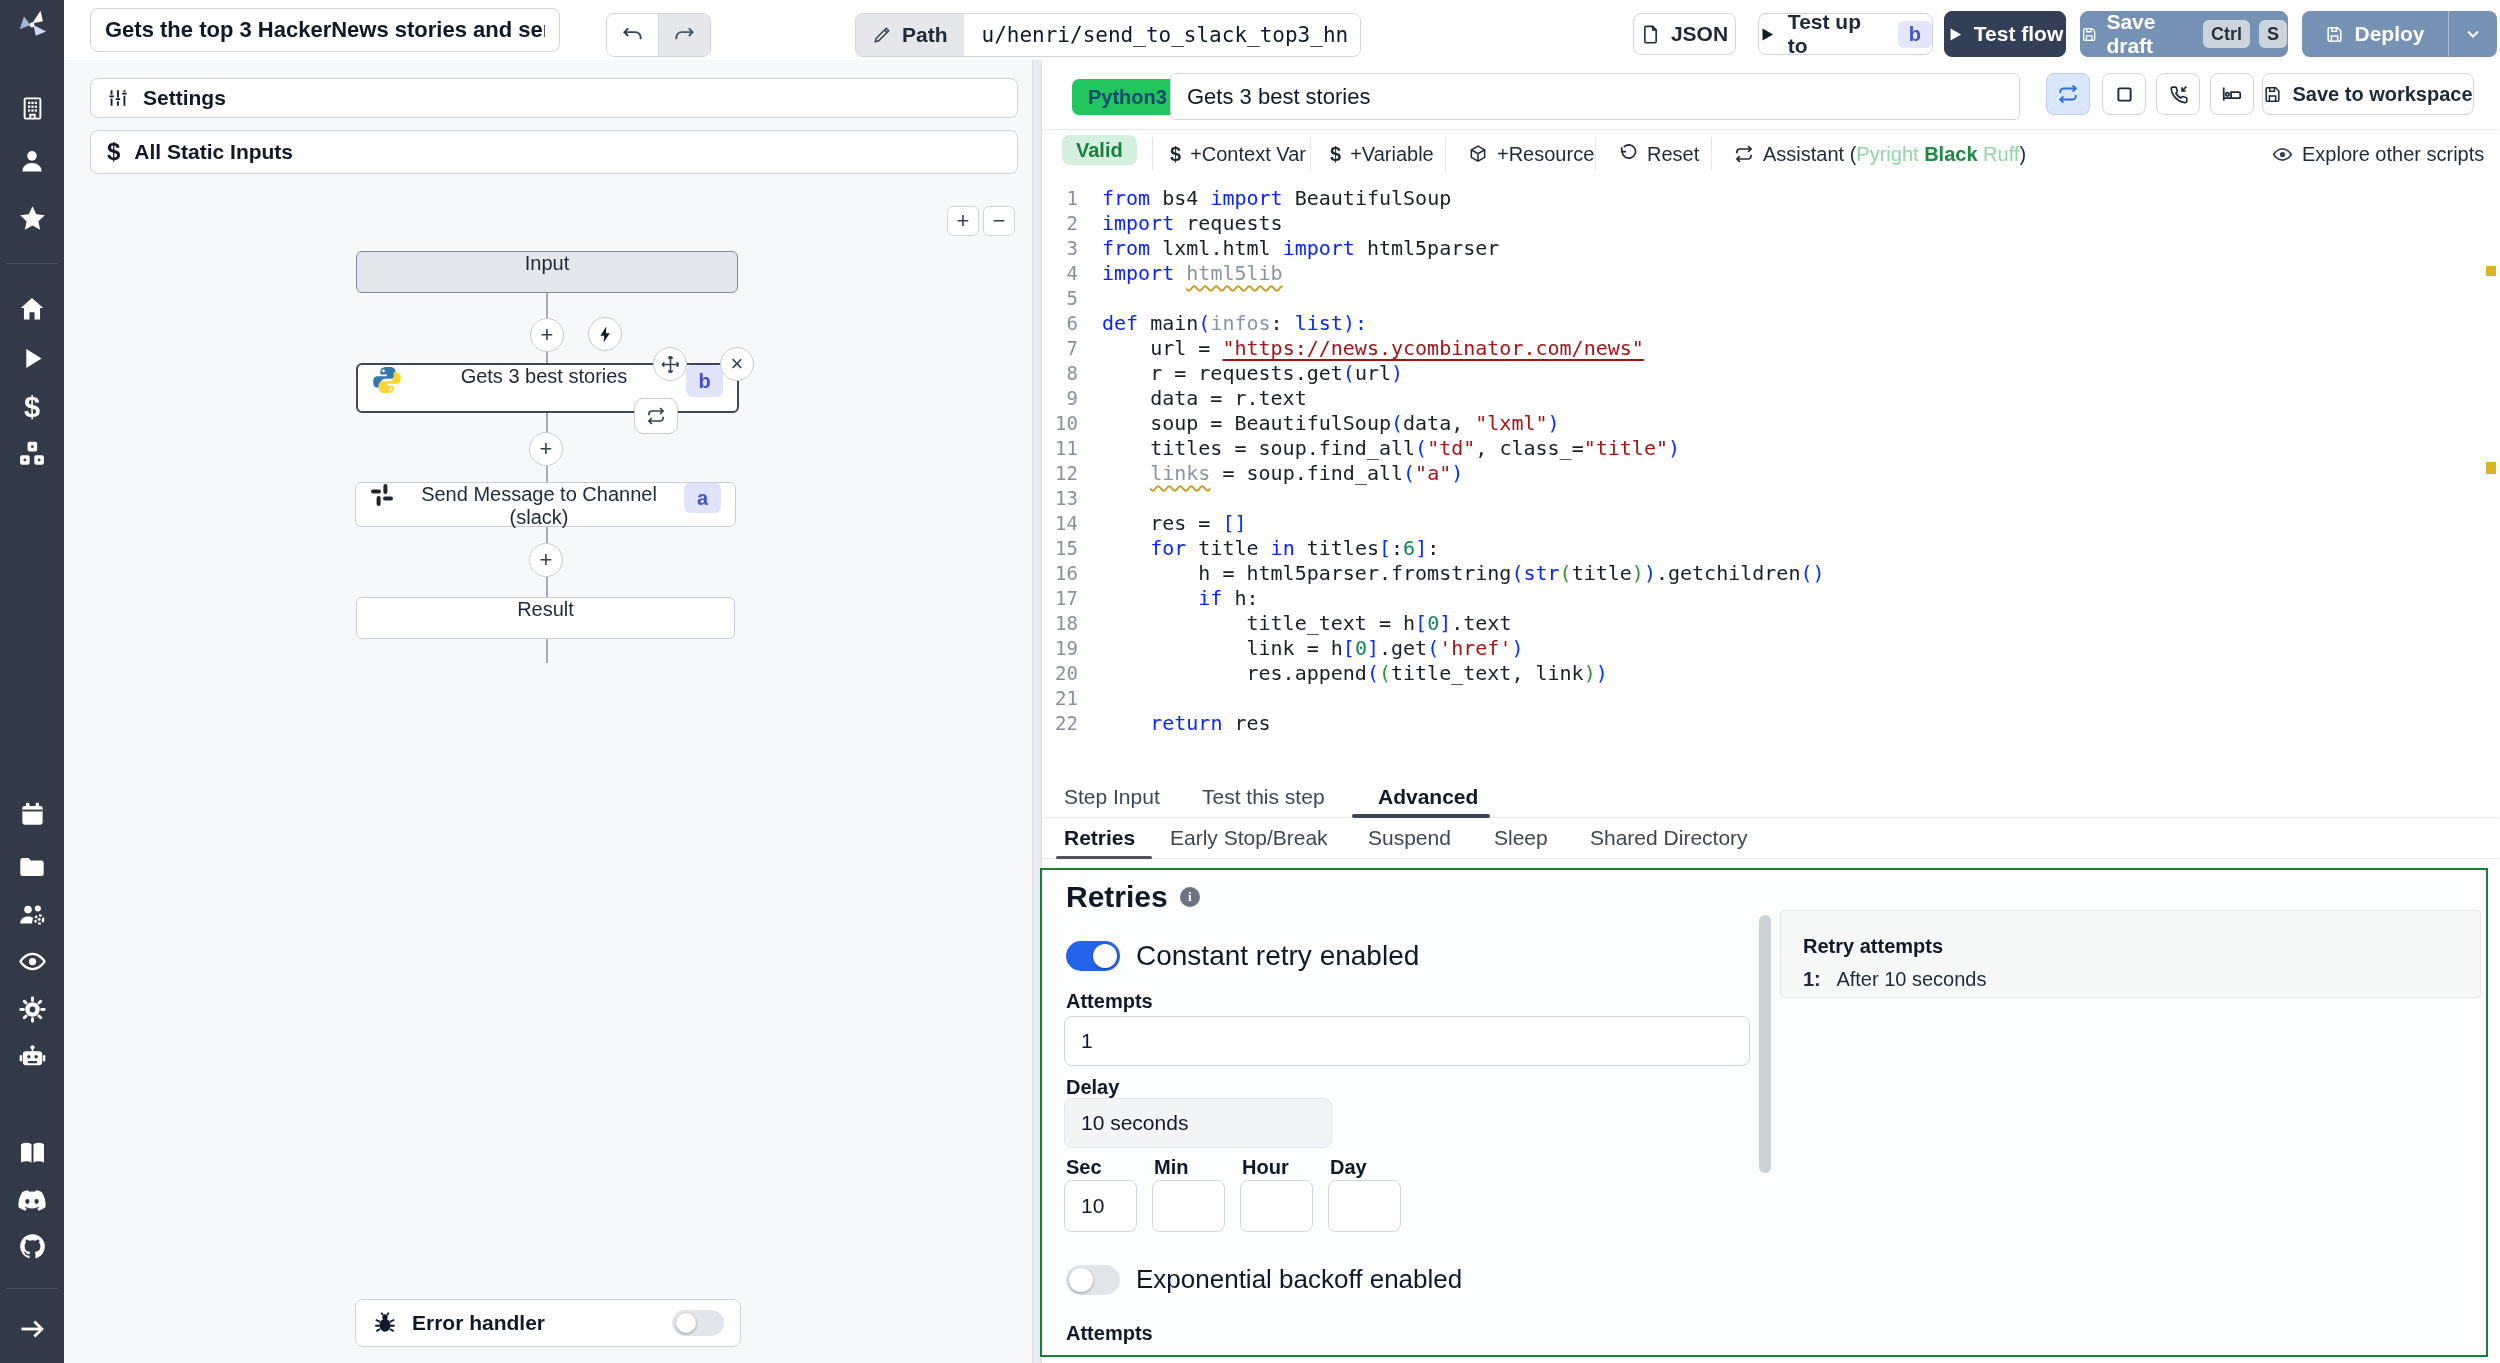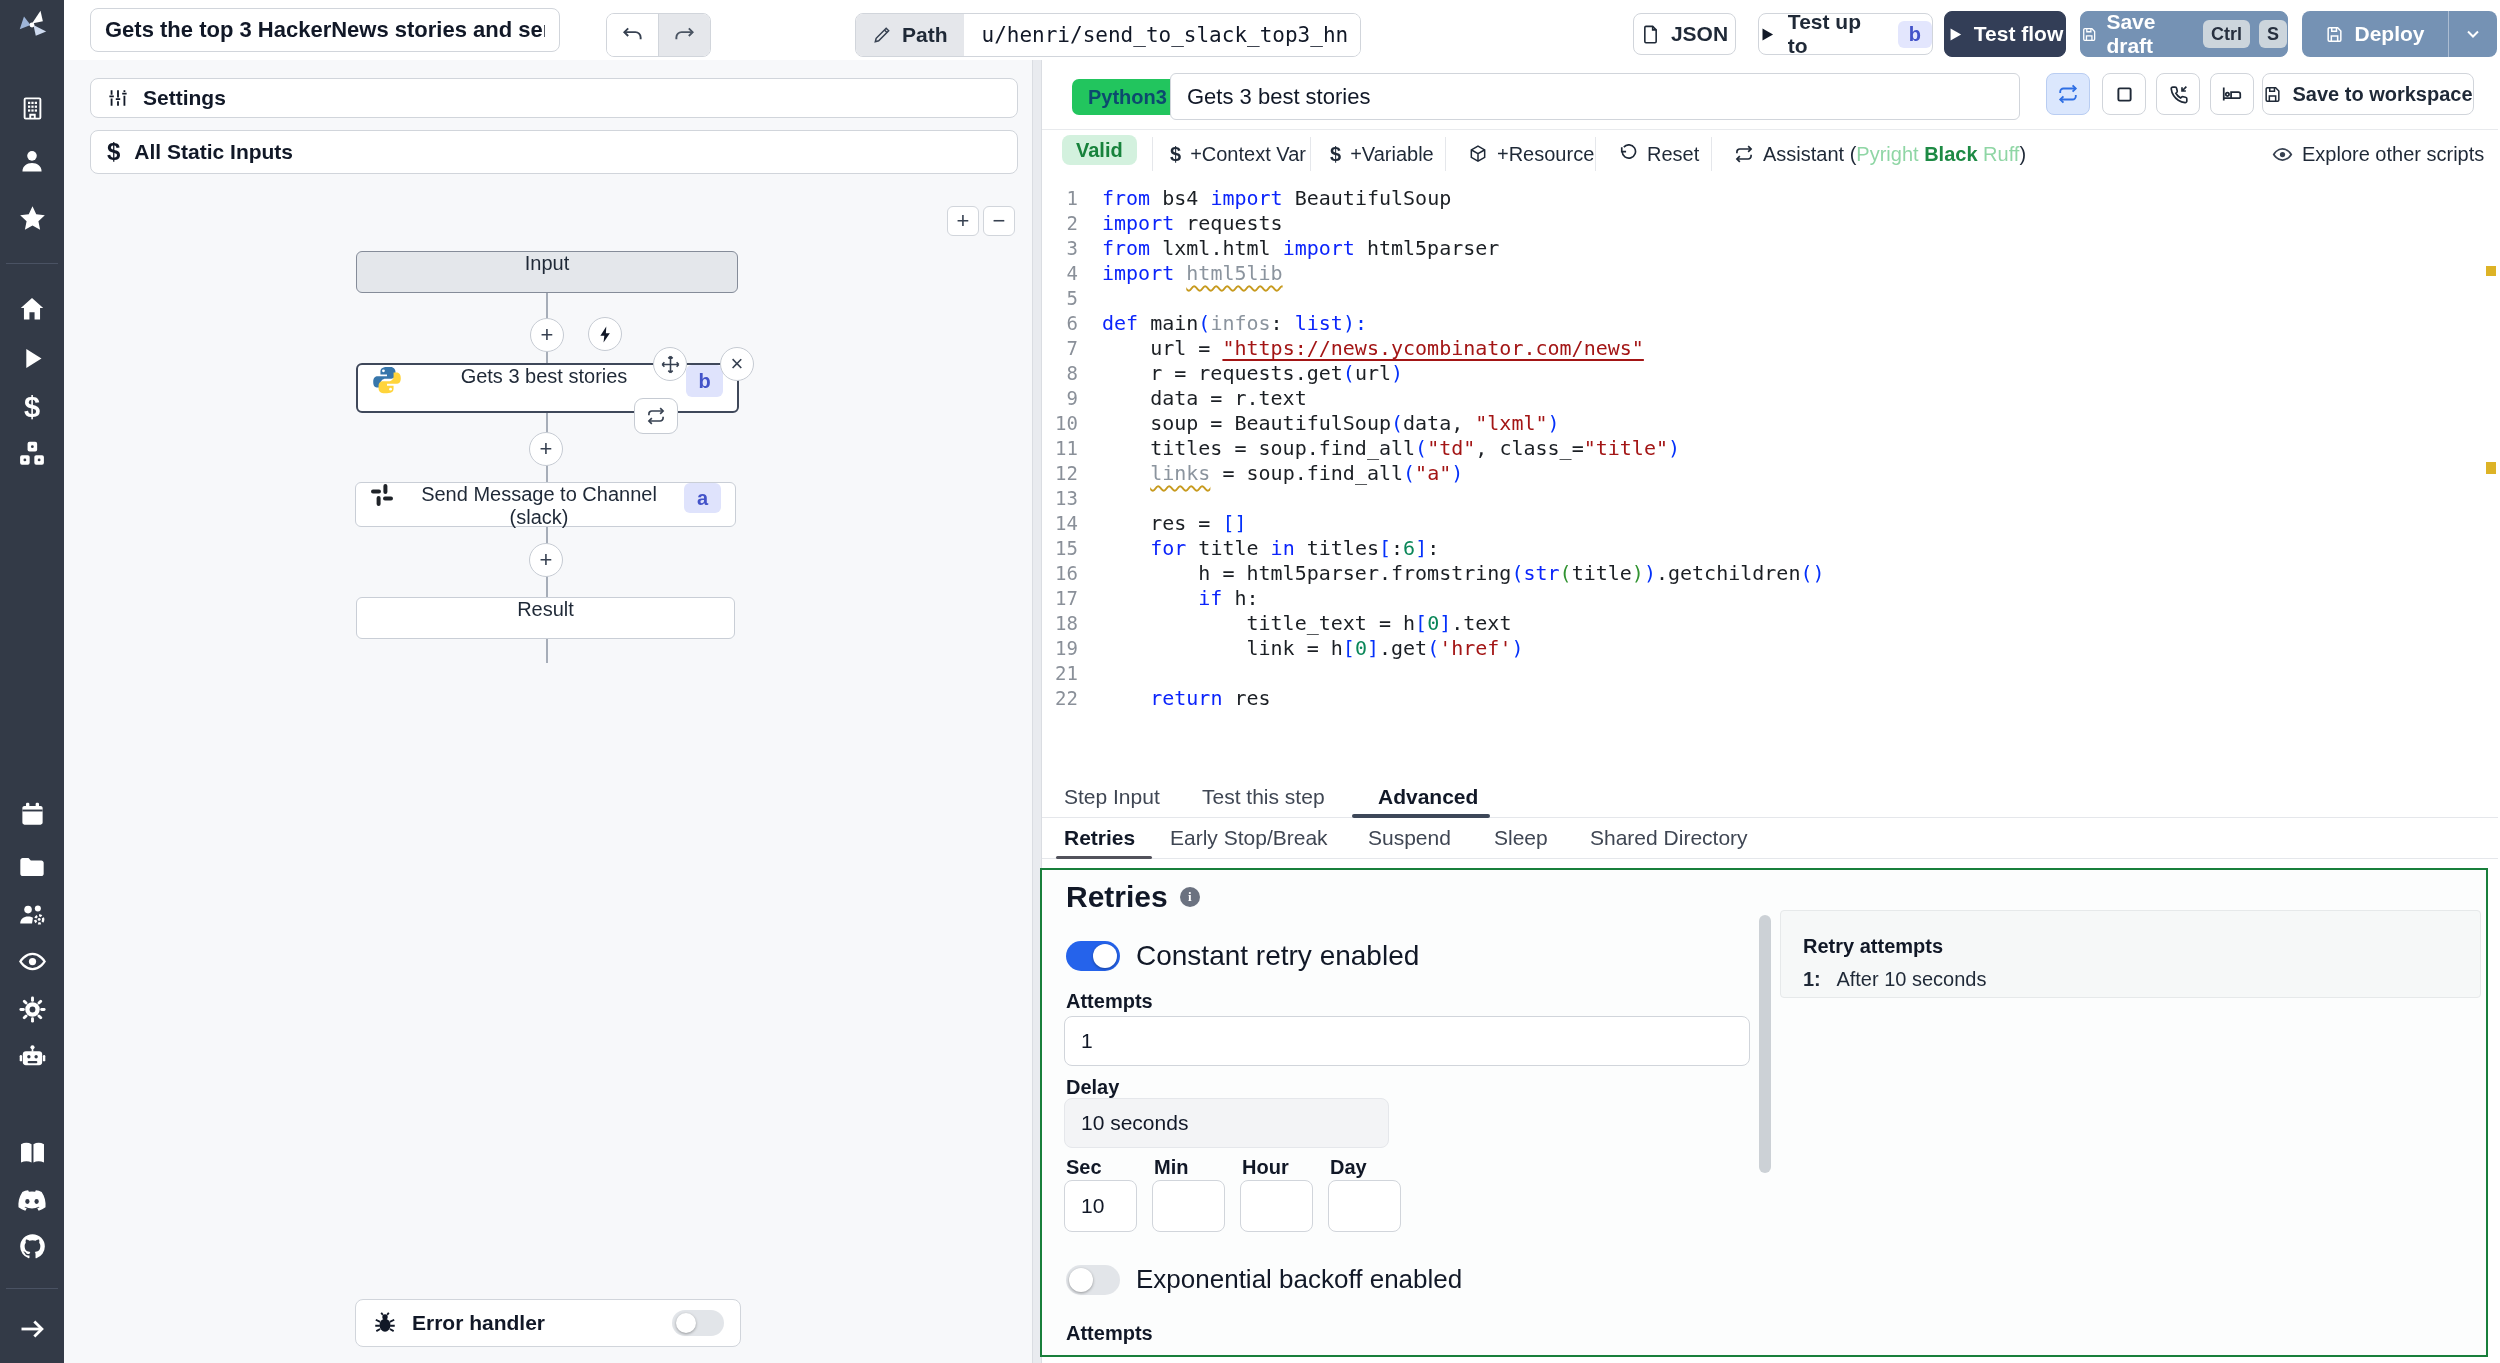--- a/index.html
+++ b/index.html
@@ -596,20 +596,24 @@
           </div>
           <div class="code-line">
             <span class="ln">18</span>
             <span class="lc"><span class="tk-d">            title_text = h</span><span class="tk-b1">[</span><span class="tk-n">0</span><span class="tk-b1">]</span><span class="tk-d">.text</span></span>
           </div>
           <div class="code-line">
             <span class="ln">19</span>
             <span class="lc"><span class="tk-d">            link = h</span><span class="tk-b1">[</span><span class="tk-n">0</span><span class="tk-b1">]</span><span class="tk-d">.get</span><span class="tk-b1">(</span><span class="tk-s">'href'</span><span class="tk-b1">)</span></span>
           </div>
           <div class="code-line">
+            <span class="ln">20</span>
+            <span class="lc"><span class="tk-d">            res.append</span><span class="tk-b1">(</span><span class="tk-b2">(</span><span class="tk-d">title_text, link</span><span class="tk-b2">)</span><span class="tk-b1">)</span></span>
+          </div>
+          <div class="code-line">
             <span class="ln">21</span>
             <span class="lc"></span>
           </div>
           <div class="code-line">
             <span class="ln">22</span>
             <span class="lc"><span class="tk-d">    </span><span class="tk-k">return</span><span class="tk-d"> res</span></span>
           </div>
         </div>
     </div>
     <div class="ruler-mark" style="left:1444px;top:206px;height:10px"></div>
@@ -657,21 +661,21 @@
         <div class="toggle" style="width:54px;height:30px;background:#2563eb;border-radius:15px">
           <div class="knob" style="width:24px;height:24px;top:3px;right:3px"></div>
         </div>
         <span style="font-size:28px;color:#111827">Constant retry enabled</span>
       </div>
 
       <div class="abs fieldlabel" style="left:24px;top:120px">Attempts</div>
       <input class="abs textinput" style="left: 22px; top: 146px; width: 686px; height: 50px;" value="1">
 
       <div class="abs fieldlabel" style="left:24px;top:206px">Delay</div>
-      <input class="abs textinput" style="left: 22px; top: 228px; width: 325px; height: 50px;" disabled="" value="10 seconds">
+      <input class="abs textinput" style="left: 22px; top: 228px; width: 268px; height: 50px;" disabled="" value="10 seconds">
 
       <div class="abs fieldlabel" style="left:24px;top:286px">Sec</div>
       <div class="abs fieldlabel" style="left:112px;top:286px">Min</div>
       <div class="abs fieldlabel" style="left:200px;top:286px">Hour</div>
       <div class="abs fieldlabel" style="left:288px;top:286px">Day</div>
       <input class="abs textinput" style="left: 22px; top: 310px; width: 73px; height: 52px;" value="10">
       <input class="abs textinput" style="left: 110px; top: 310px; width: 73px; height: 52px;" value="">
       <input class="abs textinput" style="left: 198px; top: 310px; width: 73px; height: 52px;" value="">
       <input class="abs textinput" style="left: 286px; top: 310px; width: 73px; height: 52px;" value="">
 

